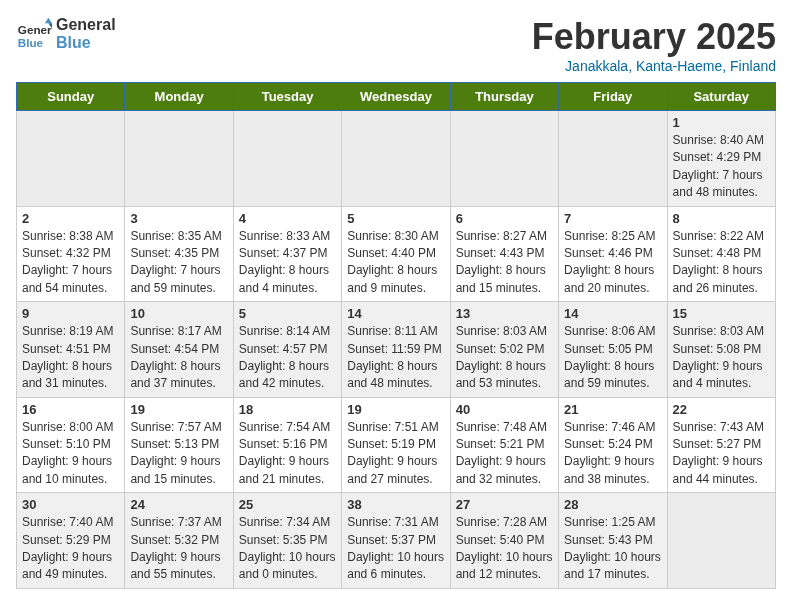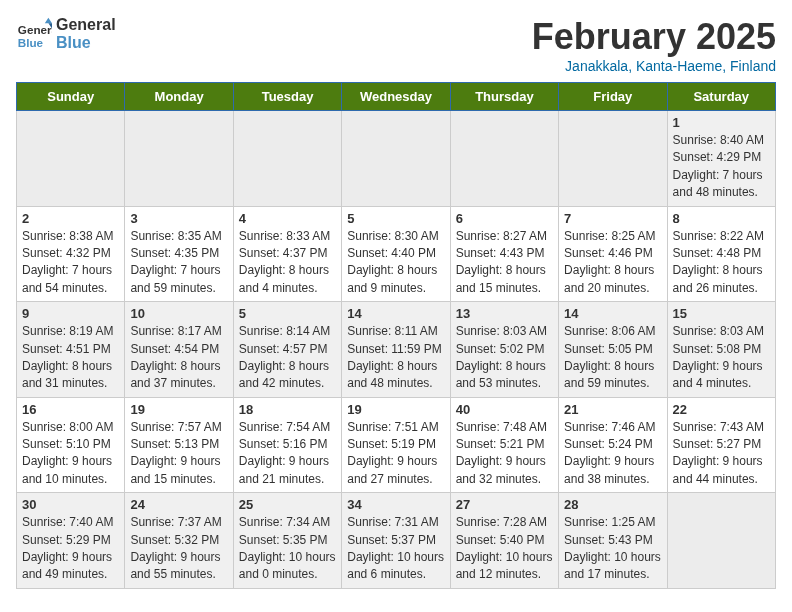--- a/index.html
+++ b/index.html
@@ -301,21 +301,21 @@
 and 55 minutes.</div>
         </td>
         <td>
           <span class="day-number">25</span>
           <div class="day-detail">Sunrise: 7:34 AM
 Sunset: 5:35 PM
 Daylight: 10 hours
 and 0 minutes.</div>
         </td>
         <td>
-          <span class="day-number">34</span>
+          <span class="day-number">38</span>
           <div class="day-detail">Sunrise: 7:31 AM
 Sunset: 5:37 PM
 Daylight: 10 hours
 and 6 minutes.</div>
         </td>
         <td>
           <span class="day-number">27</span>
           <div class="day-detail">Sunrise: 7:28 AM
 Sunset: 5:40 PM
 Daylight: 10 hours

